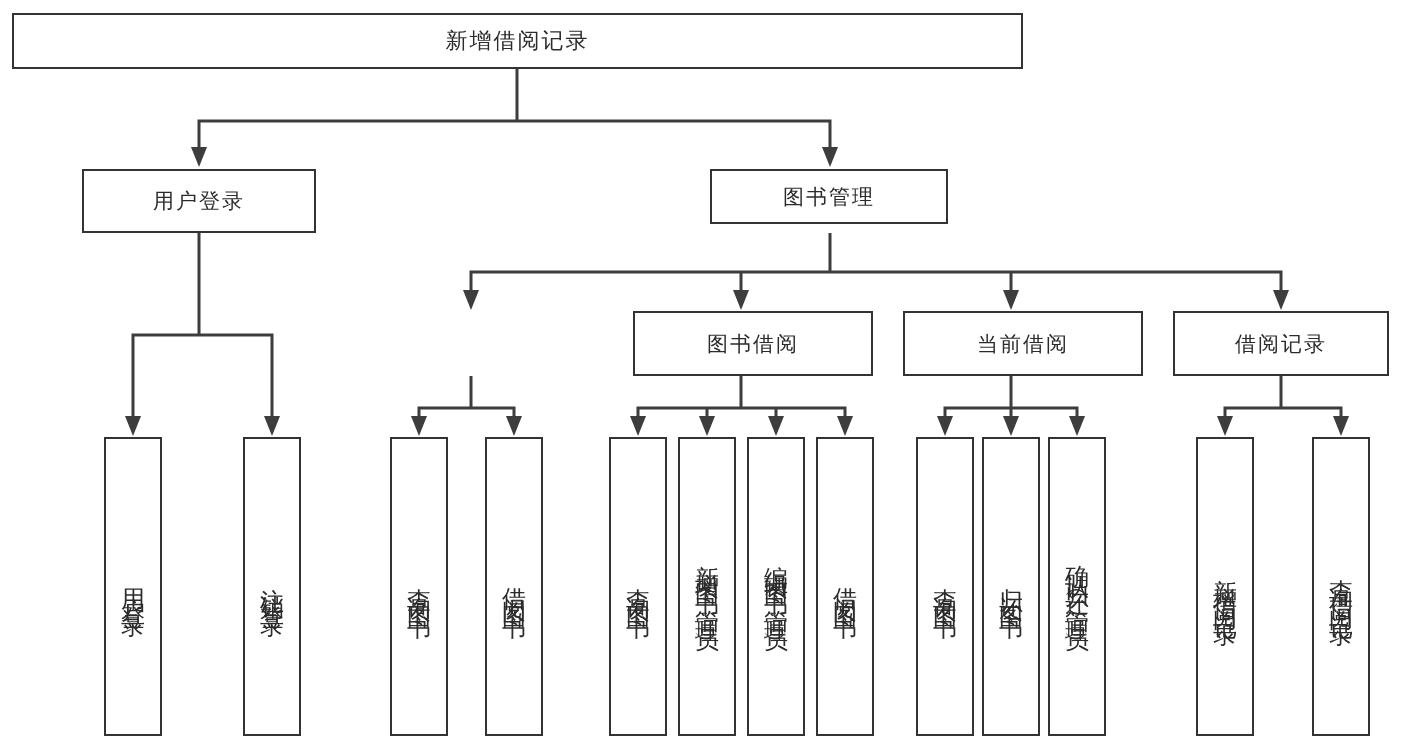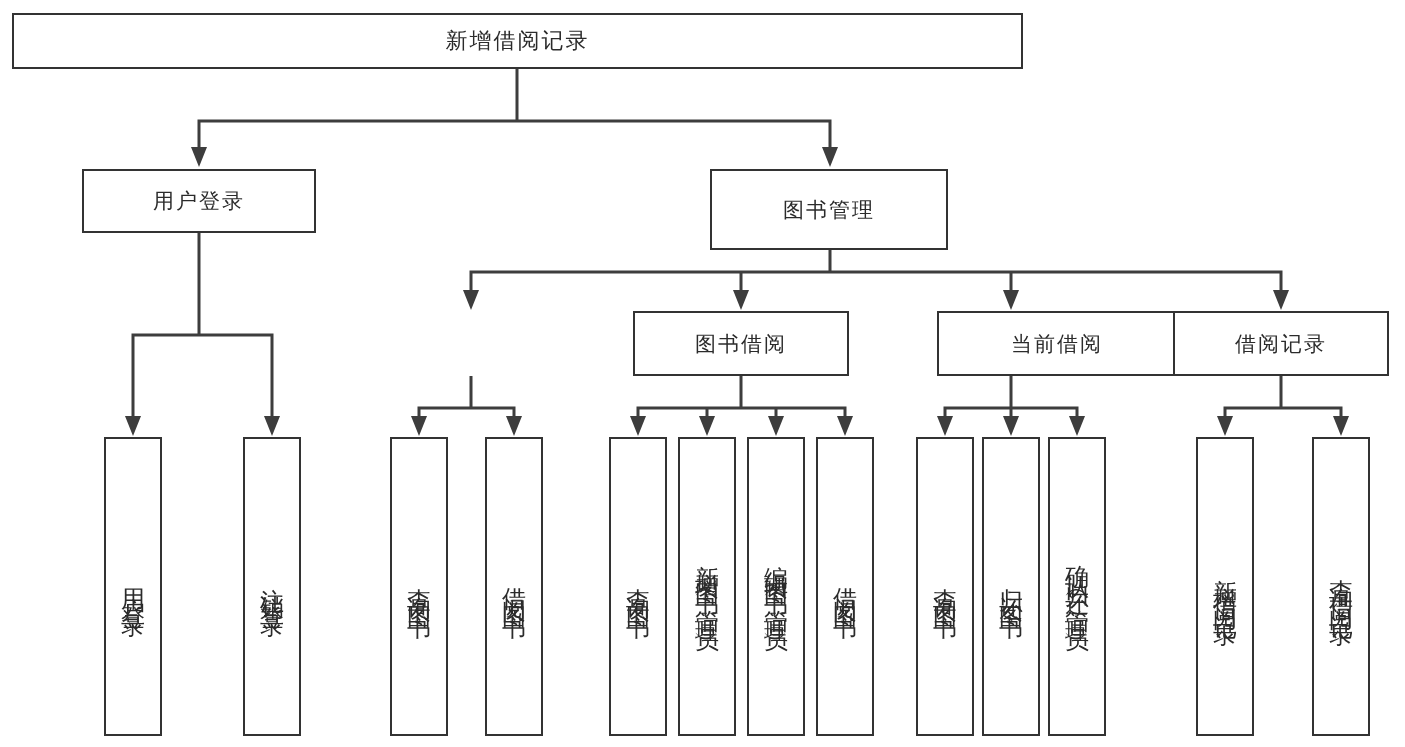--- a/index.html
+++ b/index.html
@@ -116,28 +116,28 @@
     </g>
   </svg>
 
   <div class="box h root" style="left:12px; top:13px; width:1011px; height:56px">
     <span>新增借阅记录</span>
   </div>
 
   <div class="box h" style="left:82px; top:169px; width:234px; height:64px">
     <span>用户登录</span>
   </div>
-  <div class="box h" style="left:710px; top:169px; width:238px; height:81px">
+  <div class="box h" style="left:710px; top:169px; width:238px; height:55px">
     <span>图书管理</span>
   </div>
 
-  <div class="box h" style="left:633px; top:311px; width:216px; height:65px">
+  <div class="box h" style="left:633px; top:311px; width:240px; height:65px">
     <span>图书借阅</span>
   </div>
-  <div class="box h" style="left:937px; top:311px; width:240px; height:65px">
+  <div class="box h" style="left:903px; top:311px; width:240px; height:65px">
     <span>当前借阅</span>
   </div>
   <div class="box h" style="left:1173px; top:311px; width:216px; height:65px">
     <span>借阅记录</span>
   </div>
 
   <div class="box v" style="left:104px">
     <span class="vtext">用户登录</span>
   </div>
   <div class="box v" style="left:243px">

